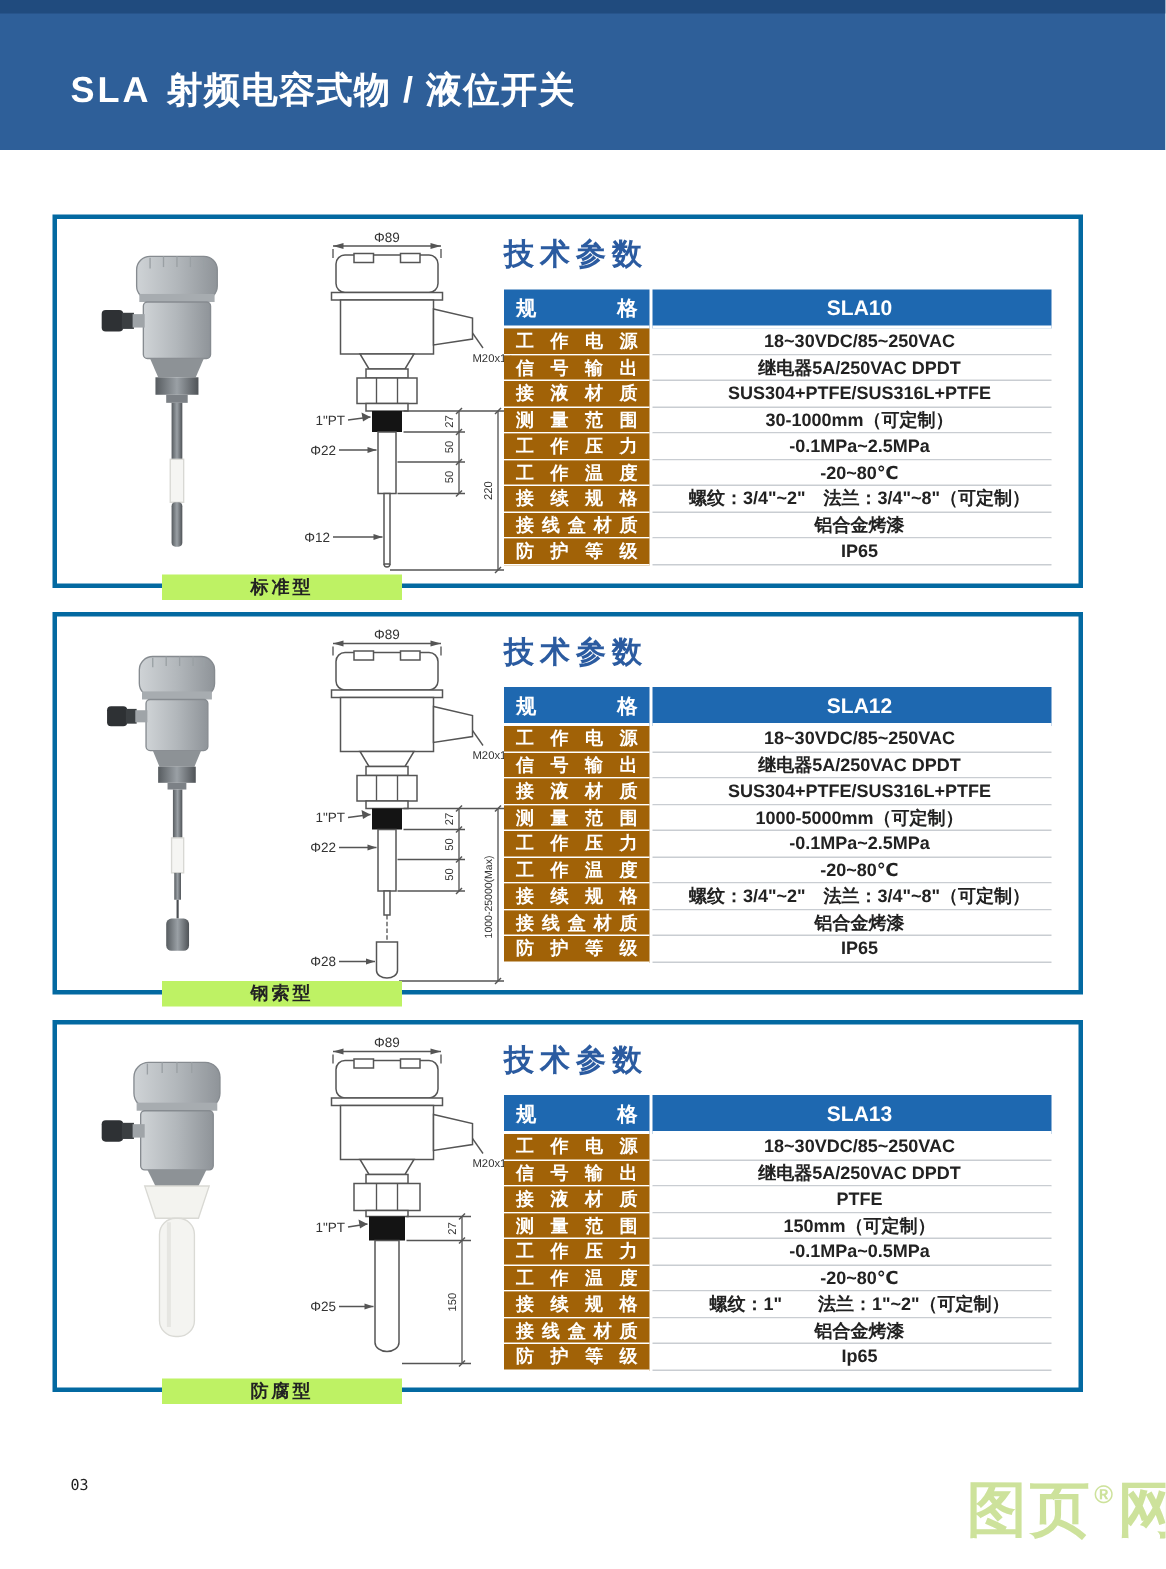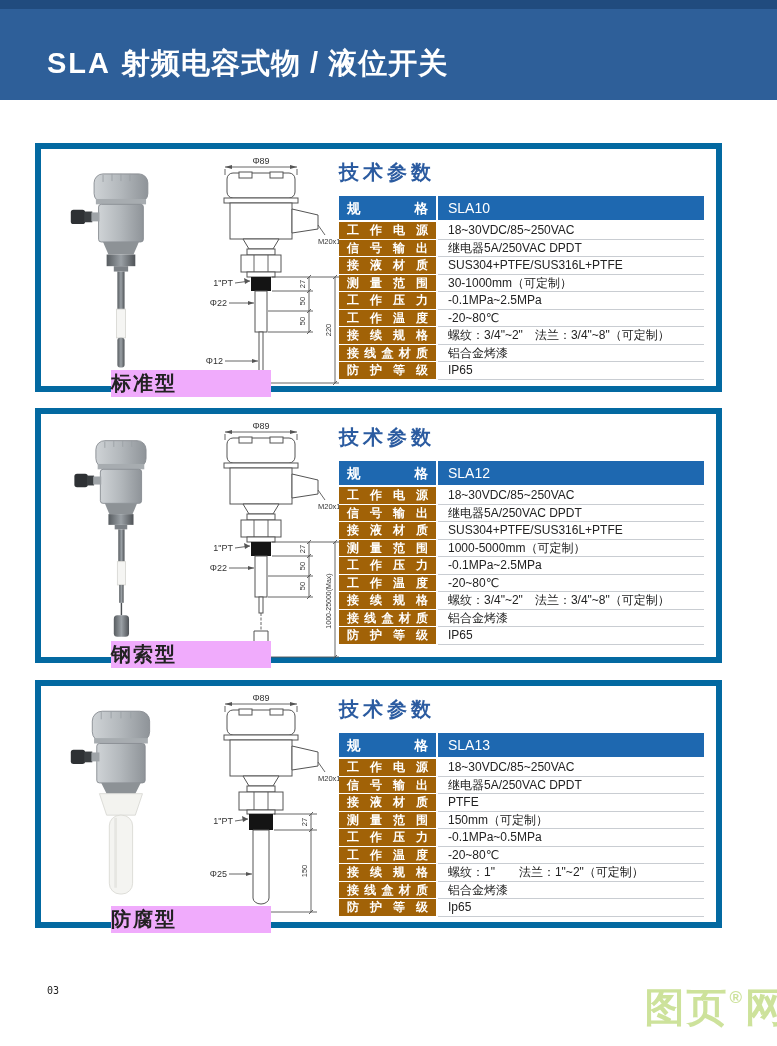--- a/index.html
+++ b/index.html
@@ -3,43 +3,43 @@
 <meta charset="utf-8">
 <style>
   html,body{margin:0;padding:0;}
   body{
     width:777px;height:1046px;position:relative;overflow:hidden;
     background:#ffffff;font-family:"Liberation Sans","DejaVu Sans",sans-serif;
   }
   
   .hdr{position:absolute;left:0;top:0;width:777px;height:100px;background:#2e5f99;}
   .hdr-stripe{position:absolute;left:0;top:0;width:777px;height:9px;background:#204b7e;}
-  .hdr-title{position:absolute;left:47px;top:44px;color:#fff;font-size:29px;font-weight:bold;letter-spacing:1px;white-space:nowrap;}
+  .hdr-title{position:absolute;left:47px;top:44px;color:#fff;font-size:24px;font-weight:bold;letter-spacing:1px;white-space:nowrap;}
   .hdr-title .brand{margin-right:10px;letter-spacing:2px;}
   
-  .panel{position:absolute;left:35px;width:687px;background:#fff;border:6px solid #0369a1;box-sizing:border-box;}
+  .panel{position:absolute;left:35px;width:687px;background:#fff;border:3px solid #0369a1;box-sizing:border-box;}
   .panel-1{top:143px;height:249px;}
   .panel-2{top:408px;height:255px;}
   .panel-3{top:680px;height:248px;}
-  .caption{position:absolute;bottom:-11px;left:70px;width:160px;background:#f0abfc;
-           font-weight:bold;font-size:20px;color:#222;letter-spacing:2px;}
+  .caption{position:absolute;bottom:-11px;left:70px;width:160px;text-align:center;background:#bef264;
+           font-weight:bold;font-size:12px;color:#222;letter-spacing:2px;}
   .photo{position:absolute;left:28px;top:12px;}
   .panel-2 .photo{top:14px;}
   .draw{position:absolute;left:140px;top:4px;}
   
   .specs{position:absolute;left:298px;top:8px;width:372px;}
   .specs h2{margin:2px 0 10px 0;font-size:20px;font-weight:bold;color:#2b5ba0;letter-spacing:4px;}
   .tbl{width:365px;}
   .row{display:flex;height:17.5px;}
   .row.head{height:26px;}
   .lbl{width:97px;background:#a16207;color:#fff;font-size:12px;font-weight:bold;
        padding:0 8px;box-sizing:border-box;line-height:16.5px;
        text-align:justify;text-align-last:justify;border-bottom:1px solid #fff;overflow:hidden;}
-  .val{flex:1;margin-left:2px;background:#fff;color:#222;font-size:12px;font-weight:normal;
-       padding-left:10px;line-height:16.5px;border-bottom:1px solid #c9cdd2;white-space:nowrap;overflow:hidden;}
+  .val{flex:1;margin-left:2px;background:#fff;color:#222;font-size:12px;font-weight:bold;
+       padding-left:10px;line-height:16.5px;border-bottom:1px solid #c9cdd2;white-space:nowrap;overflow:hidden;text-align:center;}
   .row.head .lbl{background:#1e68b0;font-size:13.5px;line-height:25px;border-bottom:2px solid #fff;}
   .row.head .val{background:#1e68b0;color:#fff;font-size:14px;line-height:25px;border-bottom:2px solid #fff;}
   
   svg text{font-family:"Liberation Sans","DejaVu Sans",sans-serif;fill:#333;}
   .dim{font-size:9px;}
   .dim-s{font-size:7.5px;}
   .dim-xs{font-size:7px;}
   .ln{stroke:#555;stroke-width:0.9;fill:none;}
   .shape{stroke:#555;stroke-width:1;fill:#fff;}
   .fillc{fill:#555;stroke:none;}

